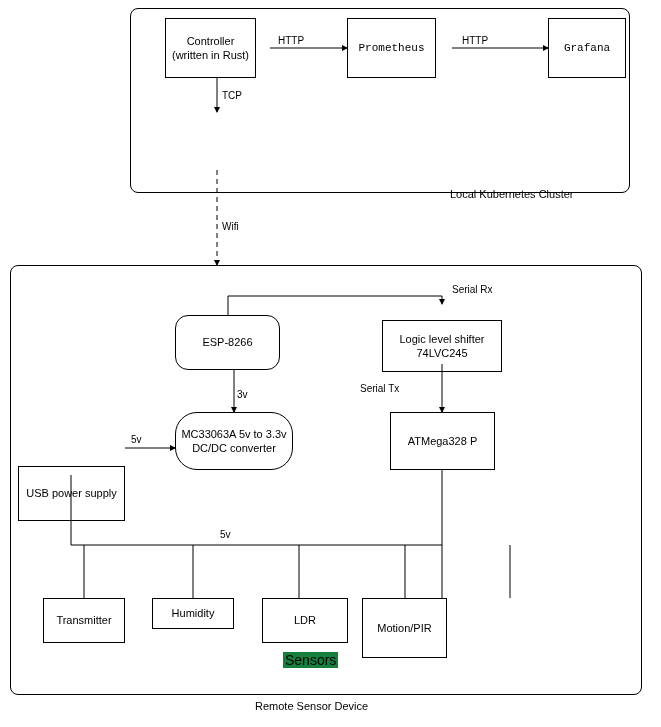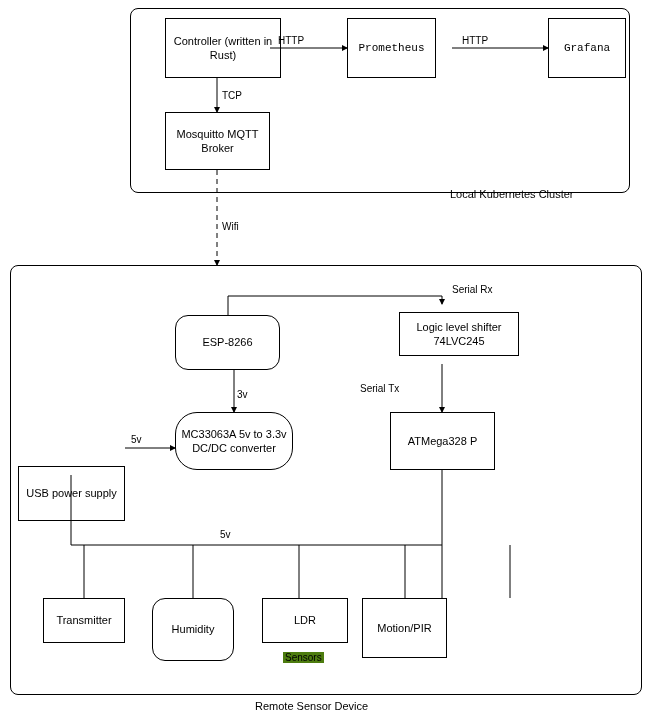--- a/index.html
+++ b/index.html
@@ -44,78 +44,75 @@
       position: absolute;
       top: 0;
       left: 0;
       width: 661px;
       height: 727px;
       pointer-events: none;
       overflow: visible;
     }
     .label-text {
       position: absolute;
-      font-size: 10px;
-      background: #4d7c0f;
+      font-size: 14px;
+      background: #15803d;
       padding: 0 2px;
     }
   </style>
 </head>
 <body>
 
 <div class="diagram-container">
 
   <div class="cluster-box" style="left:130px; top:8px; width:500px; height:185px;">
   </div>
   <span class="cluster-label" style="left:450px; top:188px;text-align:right;">Local Kubernetes Cluster</span>
 
   <div class="cluster-box" style="left:10px; top:265px; width:632px; height:430px;">
   </div>
   <span class="cluster-label" style="left:255px; top:700px;">Remote Sensor Device</span>
 
-  <div class="box" style="left:165px; top:18px; width:116px; height:60px;">
+  <div class="box" style="left:165px; top:18px; width:91px; height:60px;">
     <span>Controller (written in Rust)</span>
   </div>
 
   <div class="box" style="left:347px; top:18px; width:89px; height:60px;font-family:Liberation Mono, monospace;">
     <span>Prometheus</span>
   </div>
 
   <div class="box" style="left:548px; top:18px; width:78px; height:60px;font-family:Liberation Mono, monospace;">
     <span>Grafana</span>
   </div>
 
-  <div class="box" style="left:165px; top:112px; width:105px; height:58px;">
-    <span>Mosquitto MQTT Broker</span>
-  </div>
 
   <div class="box" style="left:175px; top:315px; width:105px; height:55px;border-radius:13px;">
     <span>ESP-8266</span>
   </div>
 
-  <div class="box" style="left:382px; top:312px; width:120px; height:44px;margin-left:17px;">
+  <div class="box" style="left:382px; top:320px; width:120px; height:52px;">
     <span>Logic level shifter 74LVC245</span>
   </div>
 
   <div class="box" style="left:18px; top:420px; width:107px; height:55px;margin-top:46px;">
     <span>USB power supply</span>
   </div>
 
   <div class="box" style="left:175px; top:412px; width:118px; height:58px;border-radius:22px;">
     <span>MC33063A 5v to 3.3v DC/DC converter</span>
   </div>
 
   <div class="box" style="left:390px; top:412px; width:105px; height:58px;text-align:right;">
     <span>ATMega328 P</span>
   </div>
 
   <div class="box" style="left:43px; top:598px; width:82px; height:45px;">
     <span>Transmitter</span>
   </div>
-  <div class="box" style="left:152px; top:598px; width:82px; height:63px;border-radius:13px;">
+  <div class="box" style="left:152px; top:598px; width:82px; height:31px;">
     <span>Humidity</span>
   </div>
   <div class="box" style="left:262px; top:598px; width:86px; height:45px;">
     <span>LDR</span>
   </div>
   <div class="box" style="left:362px; top:598px; width:85px; height:60px;">
     <span>Motion/PIR</span>
   </div>
 
   <span class="label-text" style="left:283px; top:652px;">Sensors</span>

